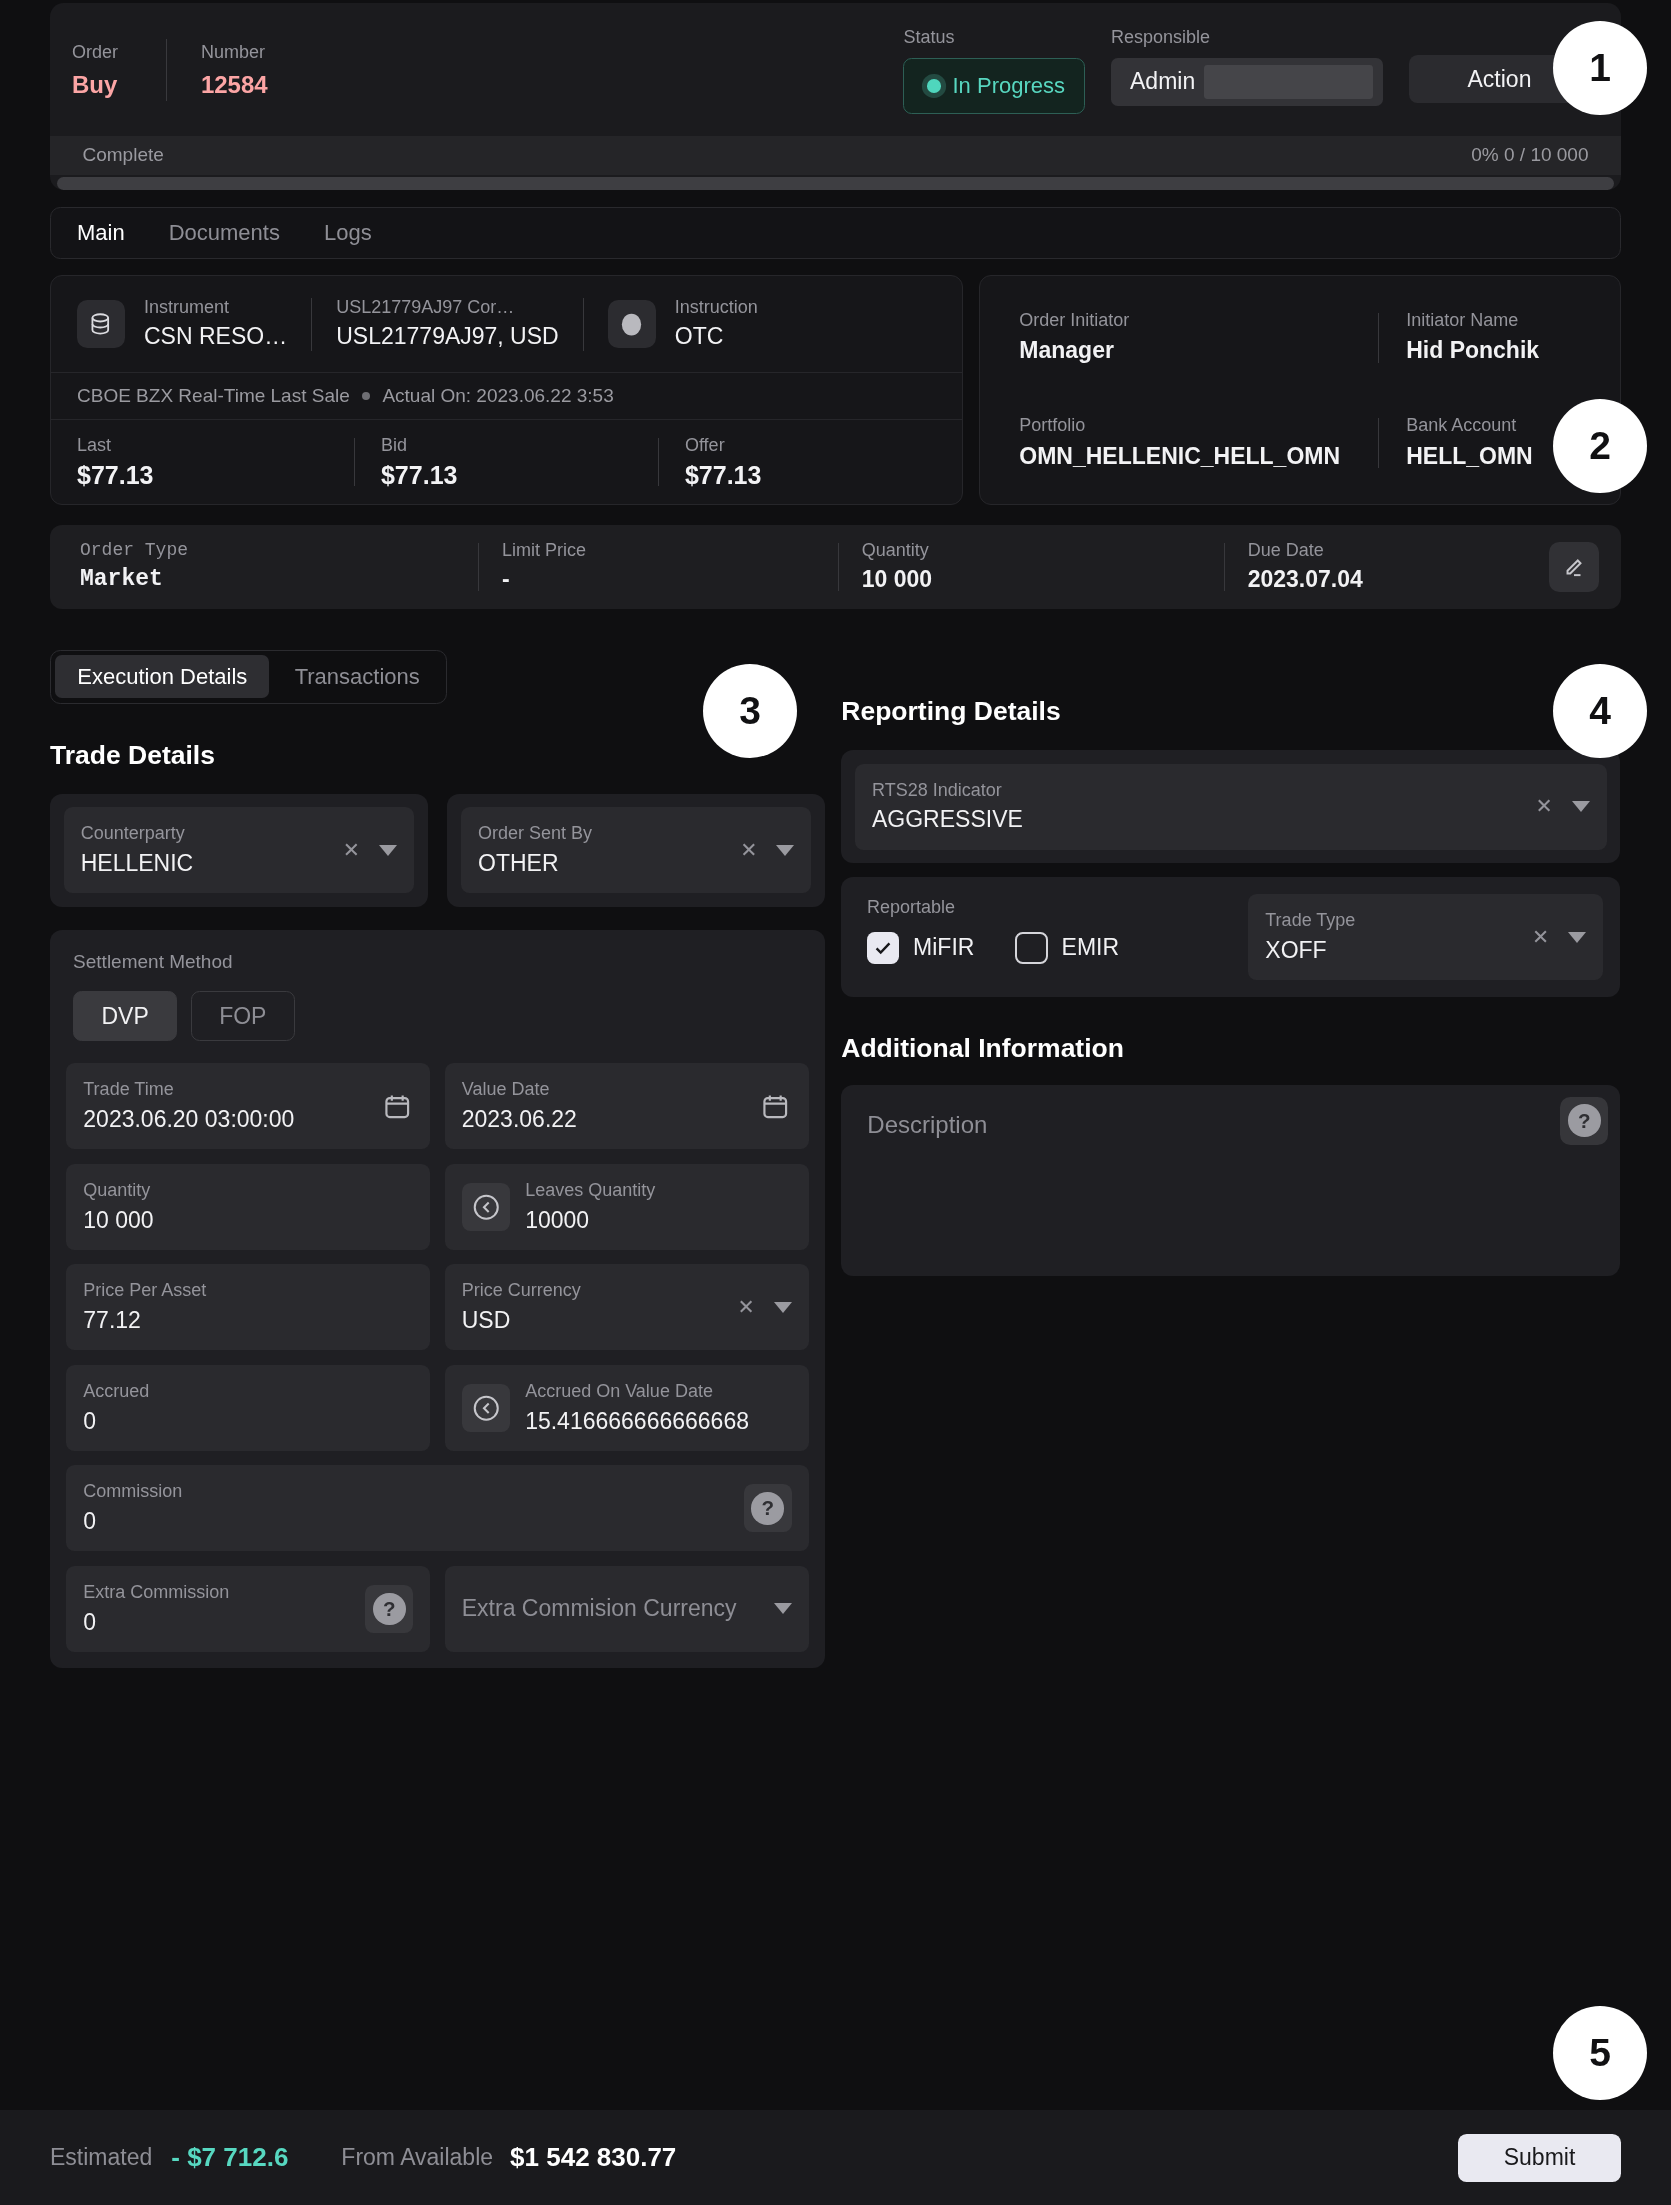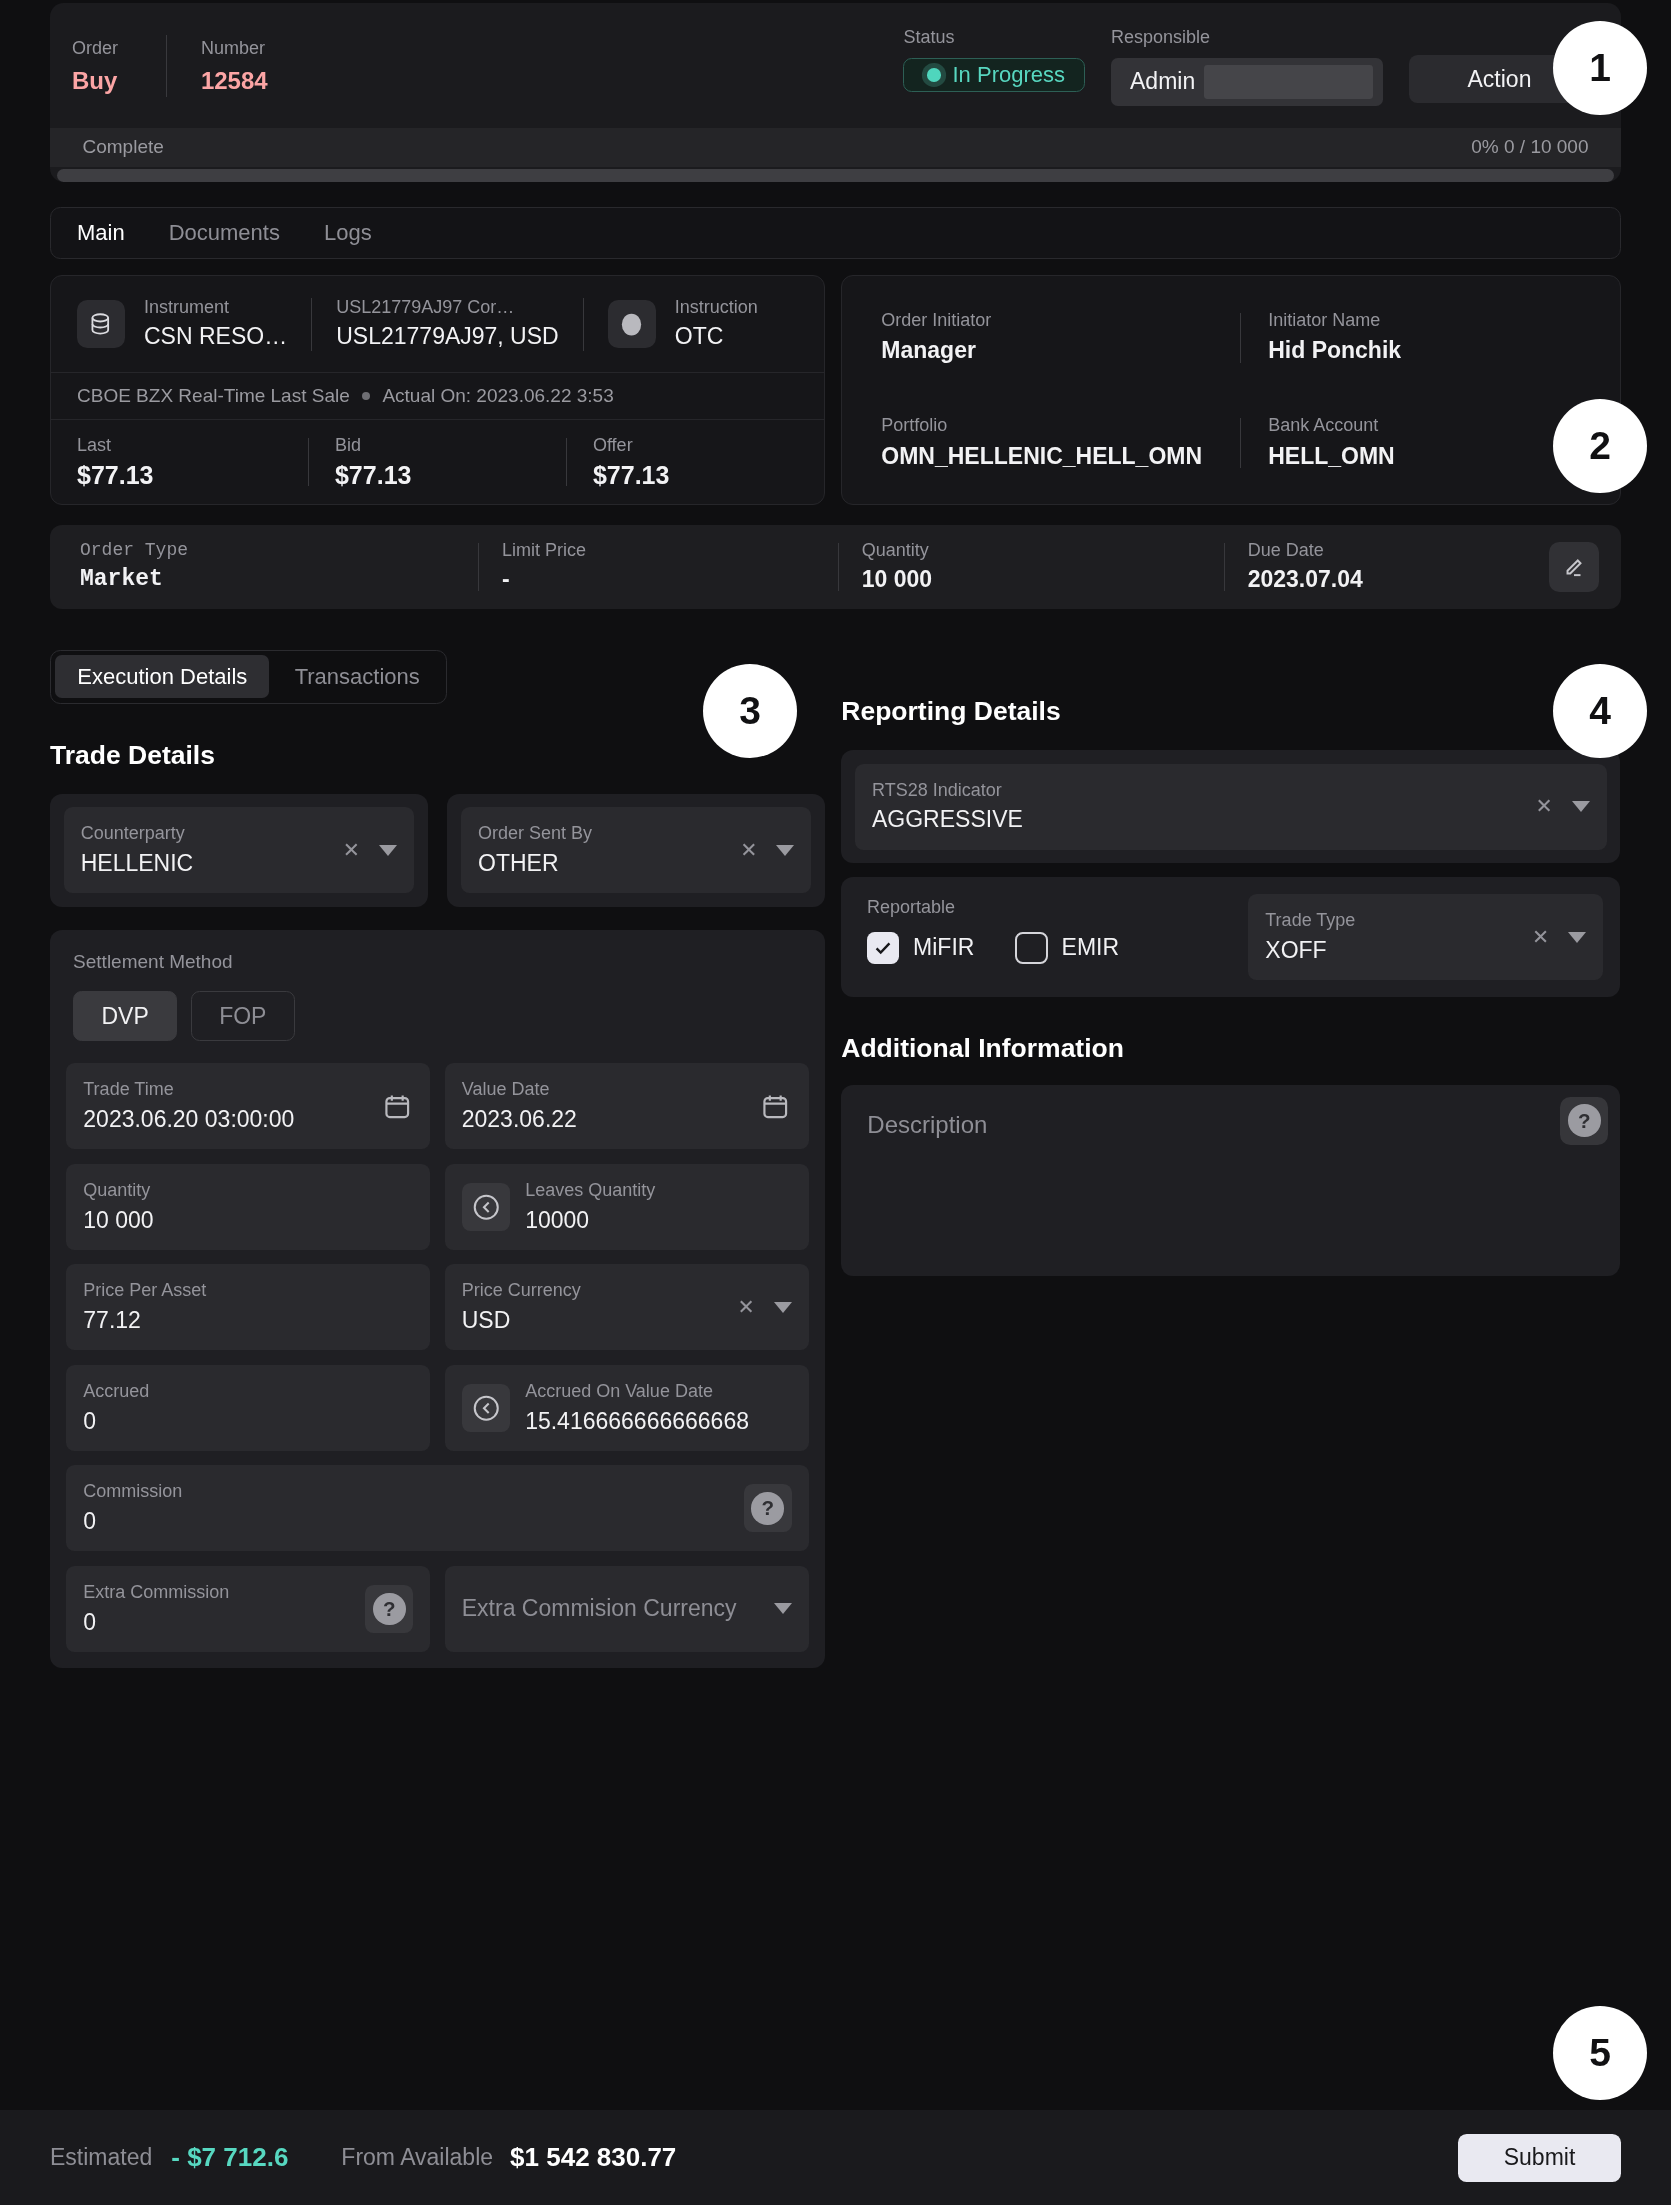--- a/index.html
+++ b/index.html
@@ -13,40 +13,40 @@
   .vdiv { width: 0.9px; background:#38383c; align-self: stretch; }
 
   
   .header-card { position:absolute; left:50px; right:50px; top:3px; background:#1b1b1e; border-radius:13.7px; overflow:hidden; }
   .header-top { display:flex; align-items:center; padding:24px 31px 22px 22px; }
   .h-col .lbl { margin-bottom: 8.6px; }
   .h-col .big { font-size:24px; font-weight:700; color:#fca5a5; }
   .h-div { width:0.9px; height:62px; background:#39393d; margin:0 34px 0 48px; }
   .header-right { margin-left:auto; display:flex; align-items:flex-start; gap:26px; }
   .hr-col .lbl { margin-bottom: 10.3px; }
-  .status-pill { height:34px; display:flex; align-items:center; gap:12px; padding:0 19px; border:1.7px solid #2d5f55; border-radius:8.6px; background:#13241f; color:#58d7c0; font-size:22px; }
+  .status-pill { height:56px; display:flex; align-items:center; gap:12px; padding:0 19px; border:1.7px solid #2d5f55; border-radius:8.6px; background:#13241f; color:#58d7c0; font-size:22px; }
   .status-dot { width:13.7px; height:13.7px; border-radius:50%; background:#4fd6bd; box-shadow:0 0 0 5.1px #234a41; margin-left:3.4px; }
   .resp-field { width:272px; height:48px; background:#333337; border-radius:6.8px; display:flex; align-items:center; padding:0 10.3px 0 19px; }
   .resp-field .val { flex:0 0 auto; }
   .resp-redact { flex:1; height:34px; margin-left:8.6px; background:#454549; border-radius:3.4px; }
   .action-btn { width:181px; height:48px; margin-top:28px; background:#2b2b2f; border:none; border-radius:8.6px; color:#f2f2f4; font-size:23px; font-family:inherit; }
   .progress-row { height:39px; background:#252528; display:flex; align-items:center; justify-content:space-between; padding:0 32.5px; font-size:19px; color:#9a9aa0; }
   .progress-track { height:13.7px; margin:1.7px 6.8px 0 6.8px; background:#3e3e42; border-radius:6.8px; }
 
   
   .tabbar { position:absolute; left:50px; right:50px; top:207px; height:52px; background:#131316; border:0.9px solid #29292d; border-radius:10.3px; display:flex; align-items:center; gap:44px; padding:0 26px; }
   .tab { font-size:22px; color:#8e8e95; cursor:pointer; }
   .tab.active { color:#ffffff; font-weight:500; }
 
   
   .content { position:absolute; left:50px; top:275px; width:1571px; }
   .row1 { display:flex; gap:16.3px; align-items:stretch; }
   .card { background:#161619; border:0.9px solid #26262a; border-radius:12px; }
 
-  .instr-card { width:775px; }
+  .instr-card { width:913px; }
   .instr-top { display:flex; align-items:center; padding:21.4px 26px; gap:19px; }
   .iconsq { width:48px; height:48px; flex:0 0 48px; background:#2c2c30; border-radius:10.3px; display:flex; align-items:center; justify-content:center; }
   .instr-top .vdiv { height:53px; align-self:center; margin:0 5.1px; }
   .seg .lbl { margin-bottom:5.1px; white-space:nowrap; }
   .seg .val { white-space:nowrap; }
   .market-row { border-top:0.9px solid #26262a; padding:12px 26px; display:flex; align-items:center; gap:12px; font-size:19px; color:#9a9aa0; }
   .mdot { width:8.6px; height:8.6px; border-radius:50%; background:#6e6e73; }
   .quotes-row { border-top:0.9px solid #26262a; display:flex; padding:14.5px 0; }
   .quote { flex:1; padding:0 26px; }
   .quote .lbl { margin-bottom:4.3px; }

